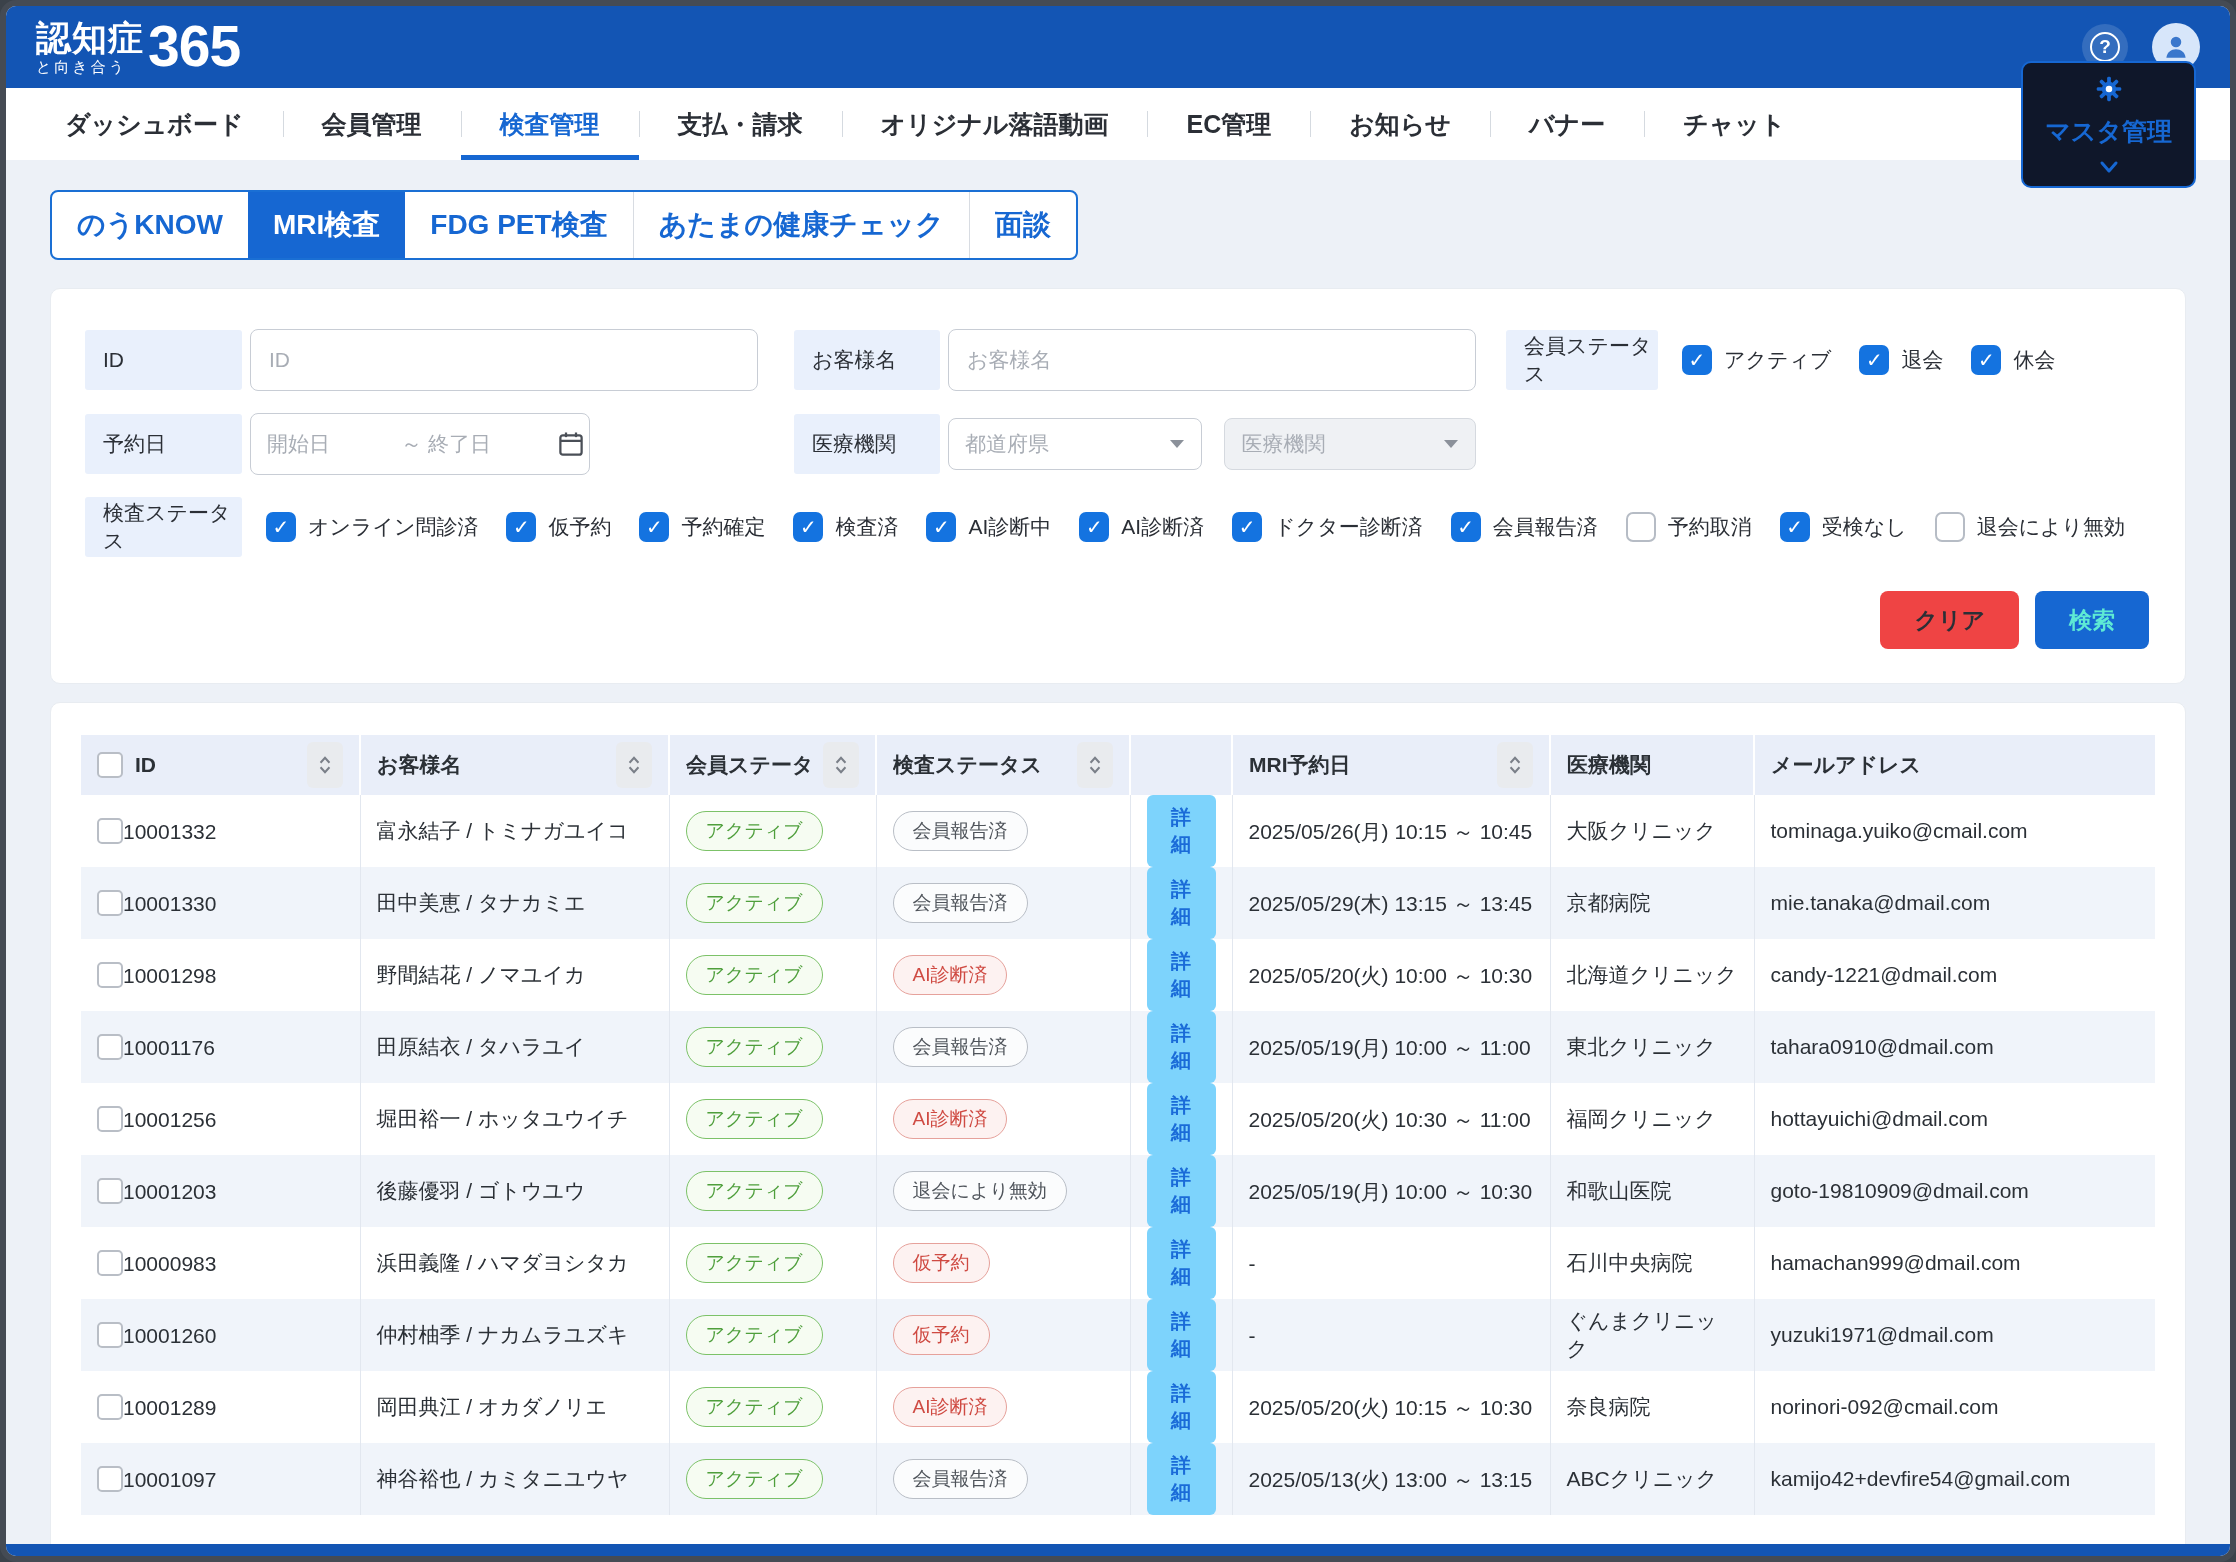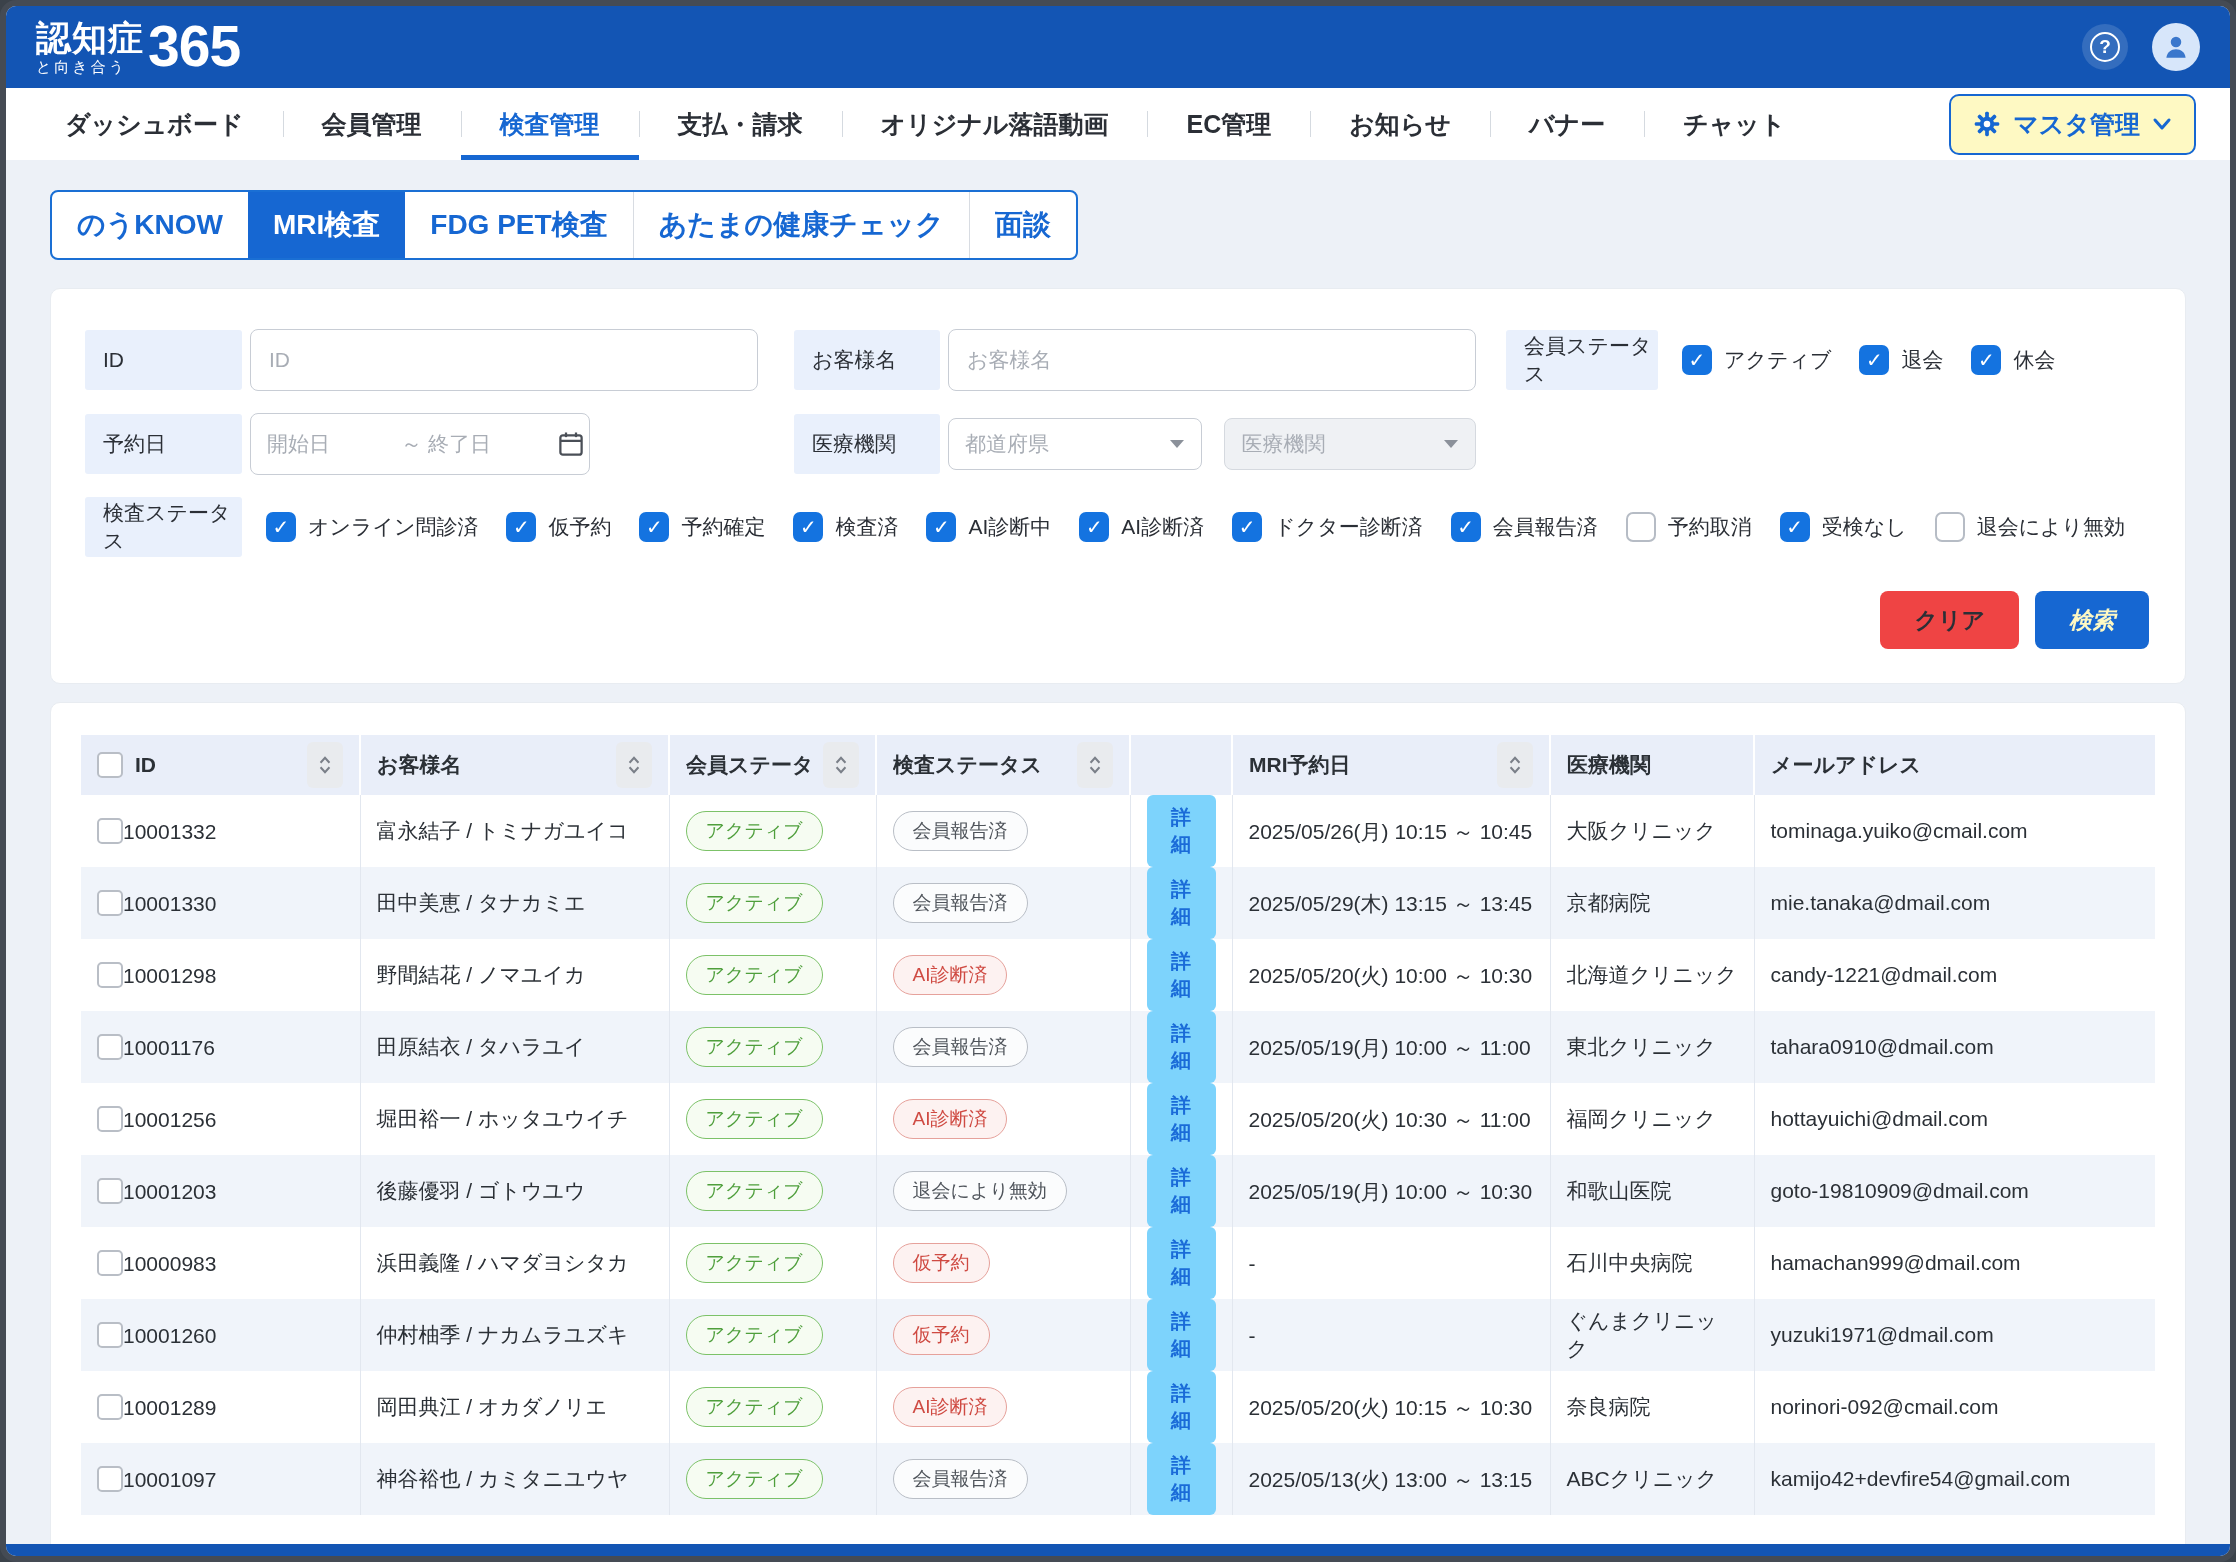--- a/index.html
+++ b/index.html
@@ -17,21 +17,21 @@
   .help-circ { width:46px; height:46px; border-radius:50%; background:rgba(255,255,255,.14); display:flex; align-items:center; justify-content:center; cursor:pointer; }
   .help-q { width:30px; height:30px; border:2.5px solid #fff; border-radius:50%; color:#fff; font-size:19px; font-weight:700; display:flex; align-items:center; justify-content:center; }
   .avatar { width:48px; height:48px; border-radius:50%; background:#d7e6fa; display:flex; align-items:center; justify-content:center; cursor:pointer; }
 
   
   .mainnav { height:72px; background:#fff; display:flex; align-items:center; padding:0 34px 0 20px; }
   .nav-list { list-style:none; display:flex; height:100%; }
   .nav-item { position:relative; height:100%; display:flex; align-items:center; padding:0 39px; font-size:25px; font-weight:700; color:#2b2f36; cursor:pointer; white-space:nowrap; }
   .nav-item:not(:first-child)::before { content:""; position:absolute; left:0; top:50%; transform:translateY(-50%); width:1px; height:26px; background:#d5dae0; }
   .nav-item.active { color:#1667d2; box-shadow:inset 0 -5px 0 #1667d2; }
-  .master-btn { margin-left:auto; display:flex; align-items:center; gap:12px; border:2px solid #1667d2; border-radius:10px; background:#fef9c3; color:#1667d2; font-size:25px; font-weight:700; padding:12px 22px; cursor:pointer; font-family:inherit; }
+  .master-btn { margin-left:auto; display:flex; align-items:center; gap:12px; border:2px solid #1667d2; border-radius:10px; background:#0f172a; color:#1667d2; font-size:25px; font-weight:700; padding:12px 22px; cursor:pointer; font-family:inherit;flex-direction:column; }
 
   
   .subtabs { display:inline-flex; margin:30px 0 0 44px; border:2px solid #1a6fd4; border-radius:8px; background:#fff; overflow:hidden; }
   .subtab { padding:14px 25px; font-size:28px; font-weight:700; color:#1667d2; cursor:pointer; border-left:1px solid #d8dce2; white-space:nowrap; }
   .subtab:first-child { border-left:none; }
   .subtab.active { background:#1667d2; color:#fff; border-left:none; }
   .subtab.active + .subtab { border-left:none; }
 
   
   .filter-card { margin:28px 44px 0; background:#fff; border:1px solid #e8ecf1; border-radius:10px; padding:40px 36px 34px 34px; }
@@ -51,21 +51,21 @@
   .select-box { margin-left:8px; width:256px; height:52px; border:1.5px solid #c8cdd5; border-radius:8px; background:#fff; display:flex; align-items:center; justify-content:space-between; padding:0 16px; font-size:21px; color:#a8adb5; cursor:pointer; }
   .select-box.disabled { background:#eff1f4; border-color:#d5d9df; margin-left:22px; width:253px; }
   .checks { display:flex; align-items:center; flex-wrap:wrap; margin-left:24px; gap:28px; }
   .check { display:flex; align-items:center; gap:12px; cursor:pointer; font-size:21px; color:#2b2f36; }
   .cb { width:30px; height:30px; border:2px solid #b6bcc5; border-radius:7px; background:#fff; flex:none; position:relative; }
   .cb.on { border:none; background:#1473e0; }
   .cb.on::after { content:"✓"; position:absolute; inset:0; display:flex; align-items:center; justify-content:center; color:#fff; font-size:20px; font-weight:700; }
   .btn-row { display:flex; justify-content:flex-end; gap:16px; margin-top:34px; }
   .btn { height:58px; padding:0 34px; border:none; border-radius:8px; font-size:23px; font-weight:600; cursor:pointer; font-family:inherit; }
   .btn-clear { background:#ef4444; color:#2b2f36; }
-  .btn-search { background:#1667d2; color:#fef9c3;font-style:italic; }
+  .btn-search { background:#1667d2; color:#5eead4; }
 
   
   .table-card { margin:18px 44px 0; background:#fff; border:1px solid #e8ecf1; border-radius:10px; padding:32px 30px 36px; }
   table { width:100%; border-collapse:collapse; table-layout:fixed; }
   th { background:#e9eef9; height:60px; font-size:21px; font-weight:700; color:#2b3036; text-align:left; padding:0 16px; border-right:2px solid #fff; }
   th:last-child { border-right:none; }
   .thx { display:flex; align-items:center; gap:12px; }
   .th-label { flex:1; white-space:nowrap; overflow:hidden; }
   .sort { width:36px; height:46px; background:#e9ebee; border-radius:6px; display:flex; align-items:center; justify-content:center; cursor:pointer; flex:none; }
   td { height:62px; font-size:21px; color:#2b3036; padding:0 16px; border-right:1px solid #e2e7ef; vertical-align:middle; overflow:hidden; }

